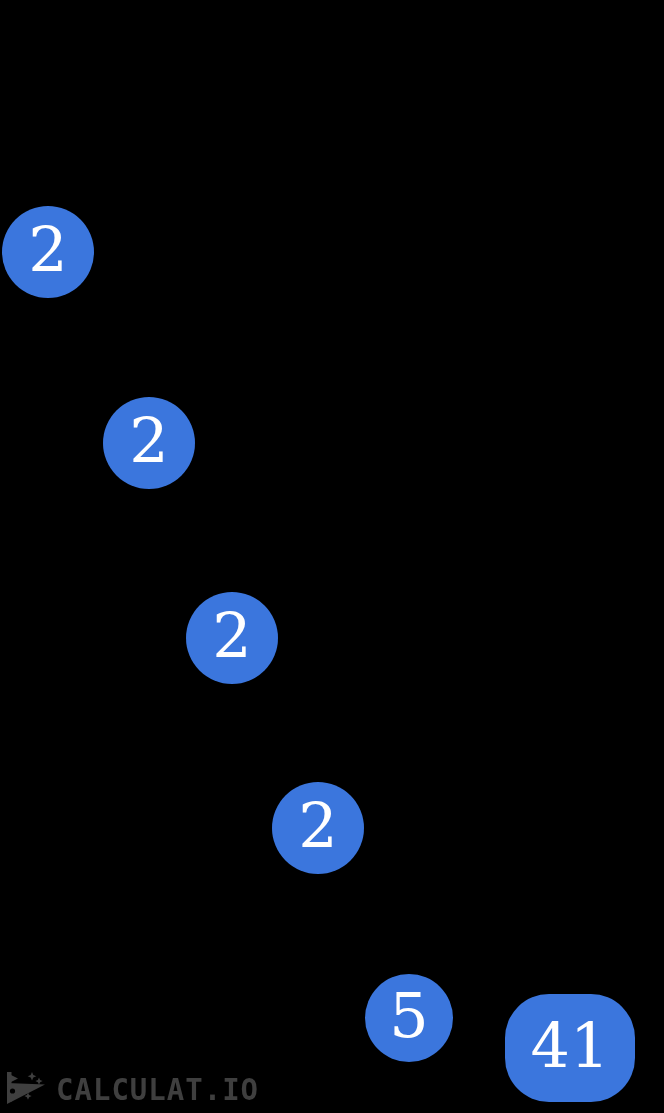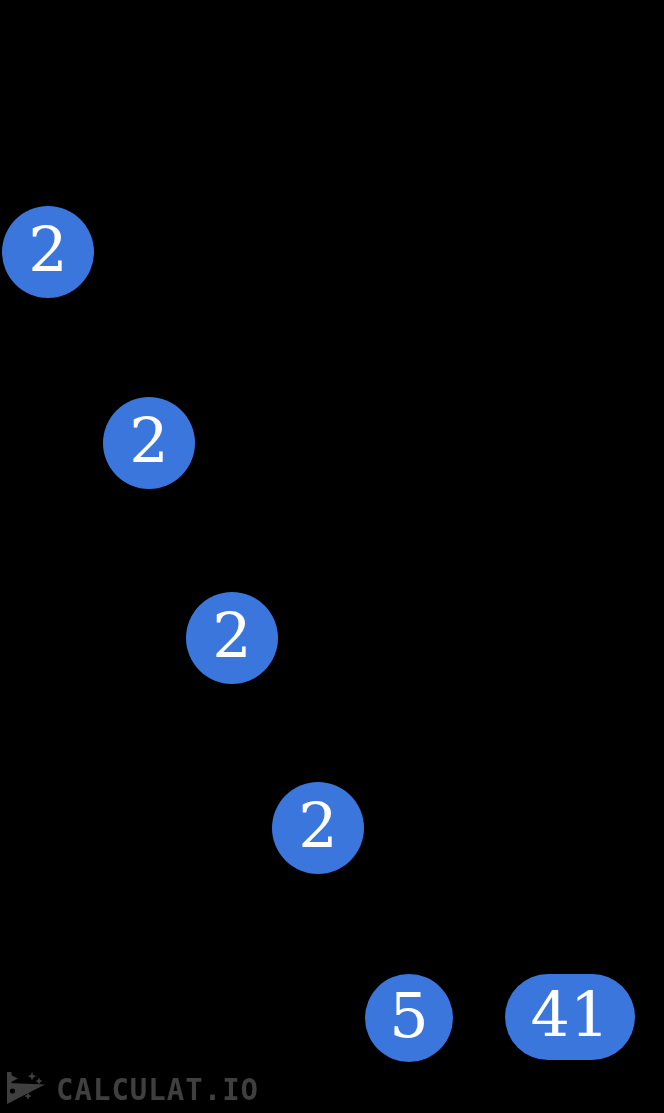--- a/index.html
+++ b/index.html
@@ -63,21 +63,21 @@
       </div>
       <div class="node" style="left: 186px; top: 592px; width: 92px; height: 92px; border-radius: 46px;">
         <span>2</span>
       </div>
       <div class="node" style="left: 272px; top: 782px; width: 92px; height: 92px; border-radius: 46px;">
         <span>2</span>
       </div>
       <div class="node" style="left: 365px; top: 974px; width: 88px; height: 88px; border-radius: 44px;">
         <span>5</span>
       </div>
-      <div class="node" style="left: 505px; top: 974px; width: 130px; height: 86px; border-radius: 44px;">
+      <div class="node" style="left: 505px; top: 994px; width: 130px; height: 108px; border-radius: 44px;">
         <span>41</span>
       </div>
     </div>
 
   <div id="logo">
     <span style="display:inline-flex;">
       <svg width="46" height="38" viewBox="0 0 46 38" xmlns="http://www.w3.org/2000/svg" aria-hidden="true">
         <g fill="currentColor">
           <rect x="4" y="1" width="4.5" height="30"></rect>
           <polygon points="8,4 15,7.5 8,11"></polygon>

